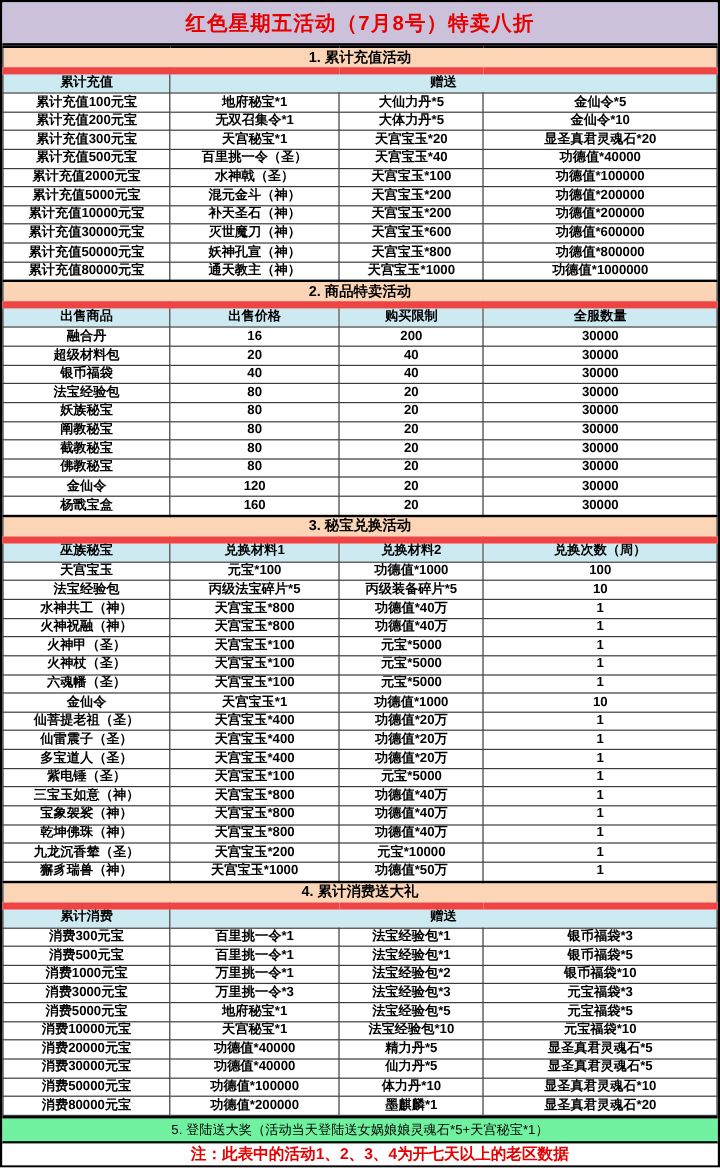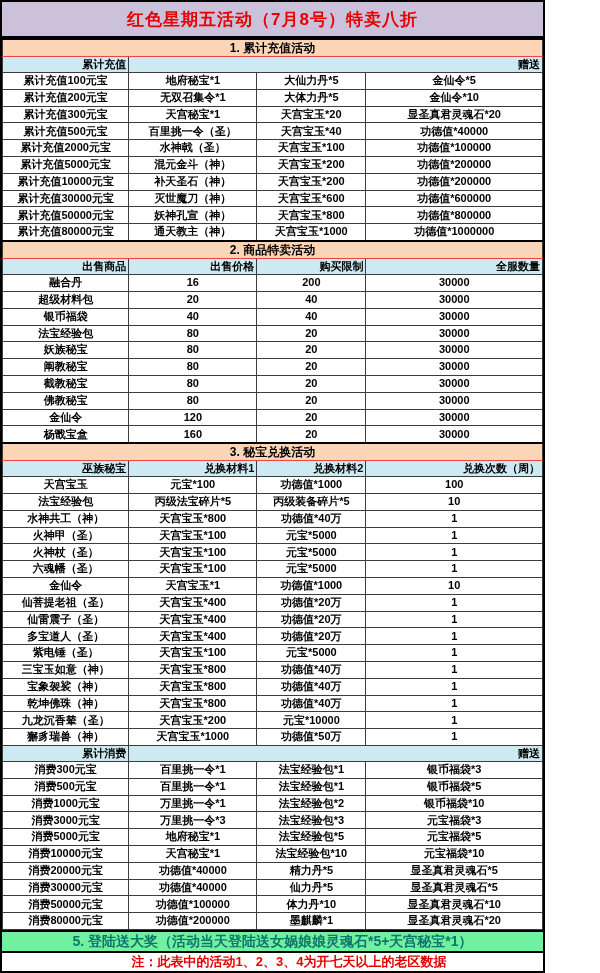--- a/index.html
+++ b/index.html
@@ -1,43 +1,43 @@
 <!DOCTYPE html>
 <html style="--title-bg: #ccc1da; --title-text: #e60000; --section-bg: #fbd5b5; --colheader-bg: #cdeaf2; --banner-bg: #70f19f; --note-text: #e60000;"><head>
 <meta charset="utf-8">
 <style>
   html,body{margin:0;padding:0;background:#fff;}
   body{width:600px;height:973px;font-family:"Liberation Sans","DejaVu Sans",sans-serif;}
   .sheet{
-    box-sizing:border-box;width:545px;height:973px;
+    box-sizing:border-box;width:600px;height:973px;
     border:2px solid #000;display:flex;flex-direction:column;background:#fff;
   }
   .title{
     height:34px;flex:0 0 34px;background:var(--title-bg,#ccc1da);
     color:var(--title-text,#e60000);font-size:17px;font-weight:bold;
     display:flex;align-items:center;justify-content:center;
     border-bottom:2px solid #000;letter-spacing:1px;
   }
   table{width:100%;flex:1 1 auto;border-collapse:collapse;table-layout:fixed;height:903px;}
   td{
     border:1px solid #3c3c3c;text-align:center;vertical-align:middle;
     font-size:11px;font-weight:bold;color:#000;padding:0 2px;
     overflow:hidden;white-space:nowrap;line-height:1.05;
   }
   tr.section-header td{
     background:var(--section-bg,#fbd5b5);font-size:12px;
-    border-top:2px solid #000;border-bottom:1px solid #ef4444;height:16px;
-  }
-  tr.col-header td{background:var(--colheader-bg,#cdeaf2);height:15px;text-align:right;}
+    border-top:2px solid #000;border-bottom:6px solid #ef4444;height:16px;
+  }
+  tr.col-header td{background:var(--colheader-bg,#cdeaf2);height:15px;}
   tr.data-row td{background:#fff;}
   .banner{
     flex:0 0 19px;background:var(--banner-bg,#70f19f);
     border-top:2px solid #000;border-bottom:2px solid #000;
     display:flex;align-items:center;justify-content:center;
-    font-size:14px;font-weight:bold;color:#0f766e;
+    font-size:11px;font-weight:normal;color:#000000;
   }
   .note{
     flex:0 0 15px;background:#fff;color:var(--note-text,#e60000);
     display:flex;align-items:center;justify-content:center;
     font-size:13px;font-weight:bold;padding-left:33px;
   }
 </style>
 </head>
 <body>
 
@@ -208,20 +208,26 @@
           <td>丙级装备碎片*5</td>
           <td>10</td>
         </tr>
         <tr class="data-row">
           <td>水神共工（神）</td>
           <td>天宫宝玉*800</td>
           <td>功德值*40万</td>
           <td>1</td>
         </tr>
         <tr class="data-row">
+          <td>火神祝融（神）</td>
+          <td>天宫宝玉*800</td>
+          <td>功德值*40万</td>
+          <td>1</td>
+        </tr>
+        <tr class="data-row">
           <td>火神甲（圣）</td>
           <td>天宫宝玉*100</td>
           <td>元宝*5000</td>
           <td>1</td>
         </tr>
         <tr class="data-row">
           <td>火神杖（圣）</td>
           <td>天宫宝玉*100</td>
           <td>元宝*5000</td>
           <td>1</td>
@@ -284,20 +290,23 @@
           <td>九龙沉香辇（圣）</td>
           <td>天宫宝玉*200</td>
           <td>元宝*10000</td>
           <td>1</td>
         </tr>
         <tr class="data-row">
           <td>獬豸瑞兽（神）</td>
           <td>天宫宝玉*1000</td>
           <td>功德值*50万</td>
           <td>1</td>
+        </tr>
+        <tr class="section-header">
+          <td colspan="4">4. 累计消费送大礼</td>
         </tr>
         <tr class="col-header">
           <td colspan="1">累计消费</td>
           <td colspan="3">赠送</td>
         </tr>
         <tr class="data-row">
           <td>消费300元宝</td>
           <td>百里挑一令*1</td>
           <td>法宝经验包*1</td>
           <td>银币福袋*3</td>

